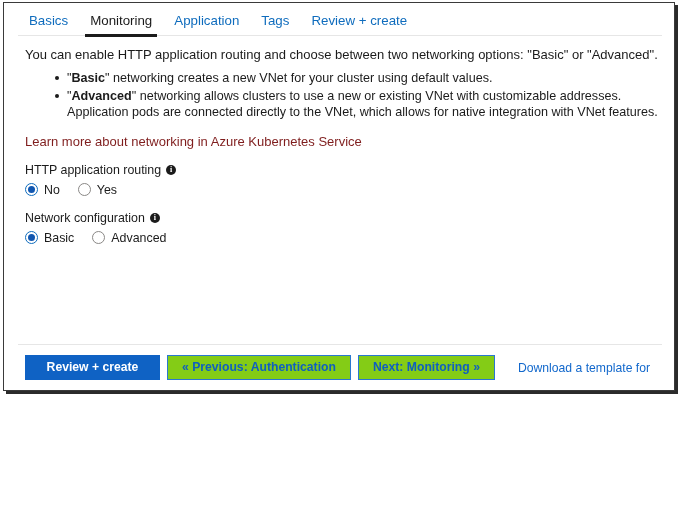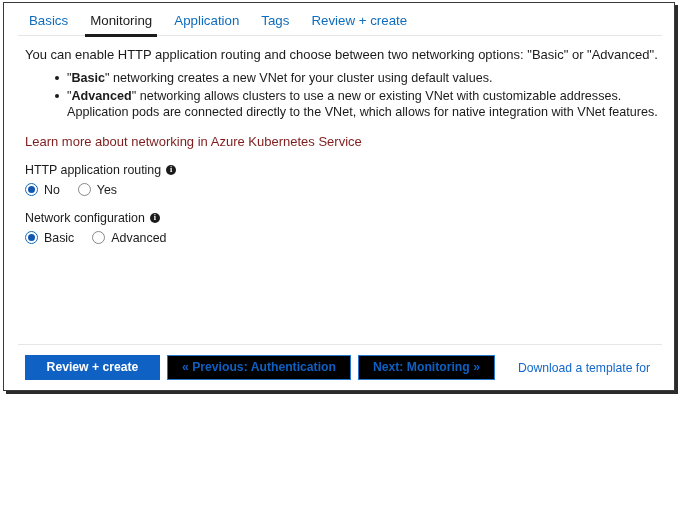--- a/index.html
+++ b/index.html
@@ -210,21 +210,21 @@
     white-space: nowrap;
     text-align: center;
   }
   .btn-primary {
     background: #0f62c4;
     color: #ffffff;
     border: 1px solid #0f62c4;
     min-width: 135px;
   }
   .btn-secondary {
-    background: #000000;
+    background: #84cc16;
     color: #0f5fc0;
     border: 1px solid #2a77d0;
   }
   .footer-link {
     font-size: 12.2px;
     color: #1268cc;
     text-decoration: none;
     margin-left: 16px;
     cursor: pointer;
     white-space: nowrap;

